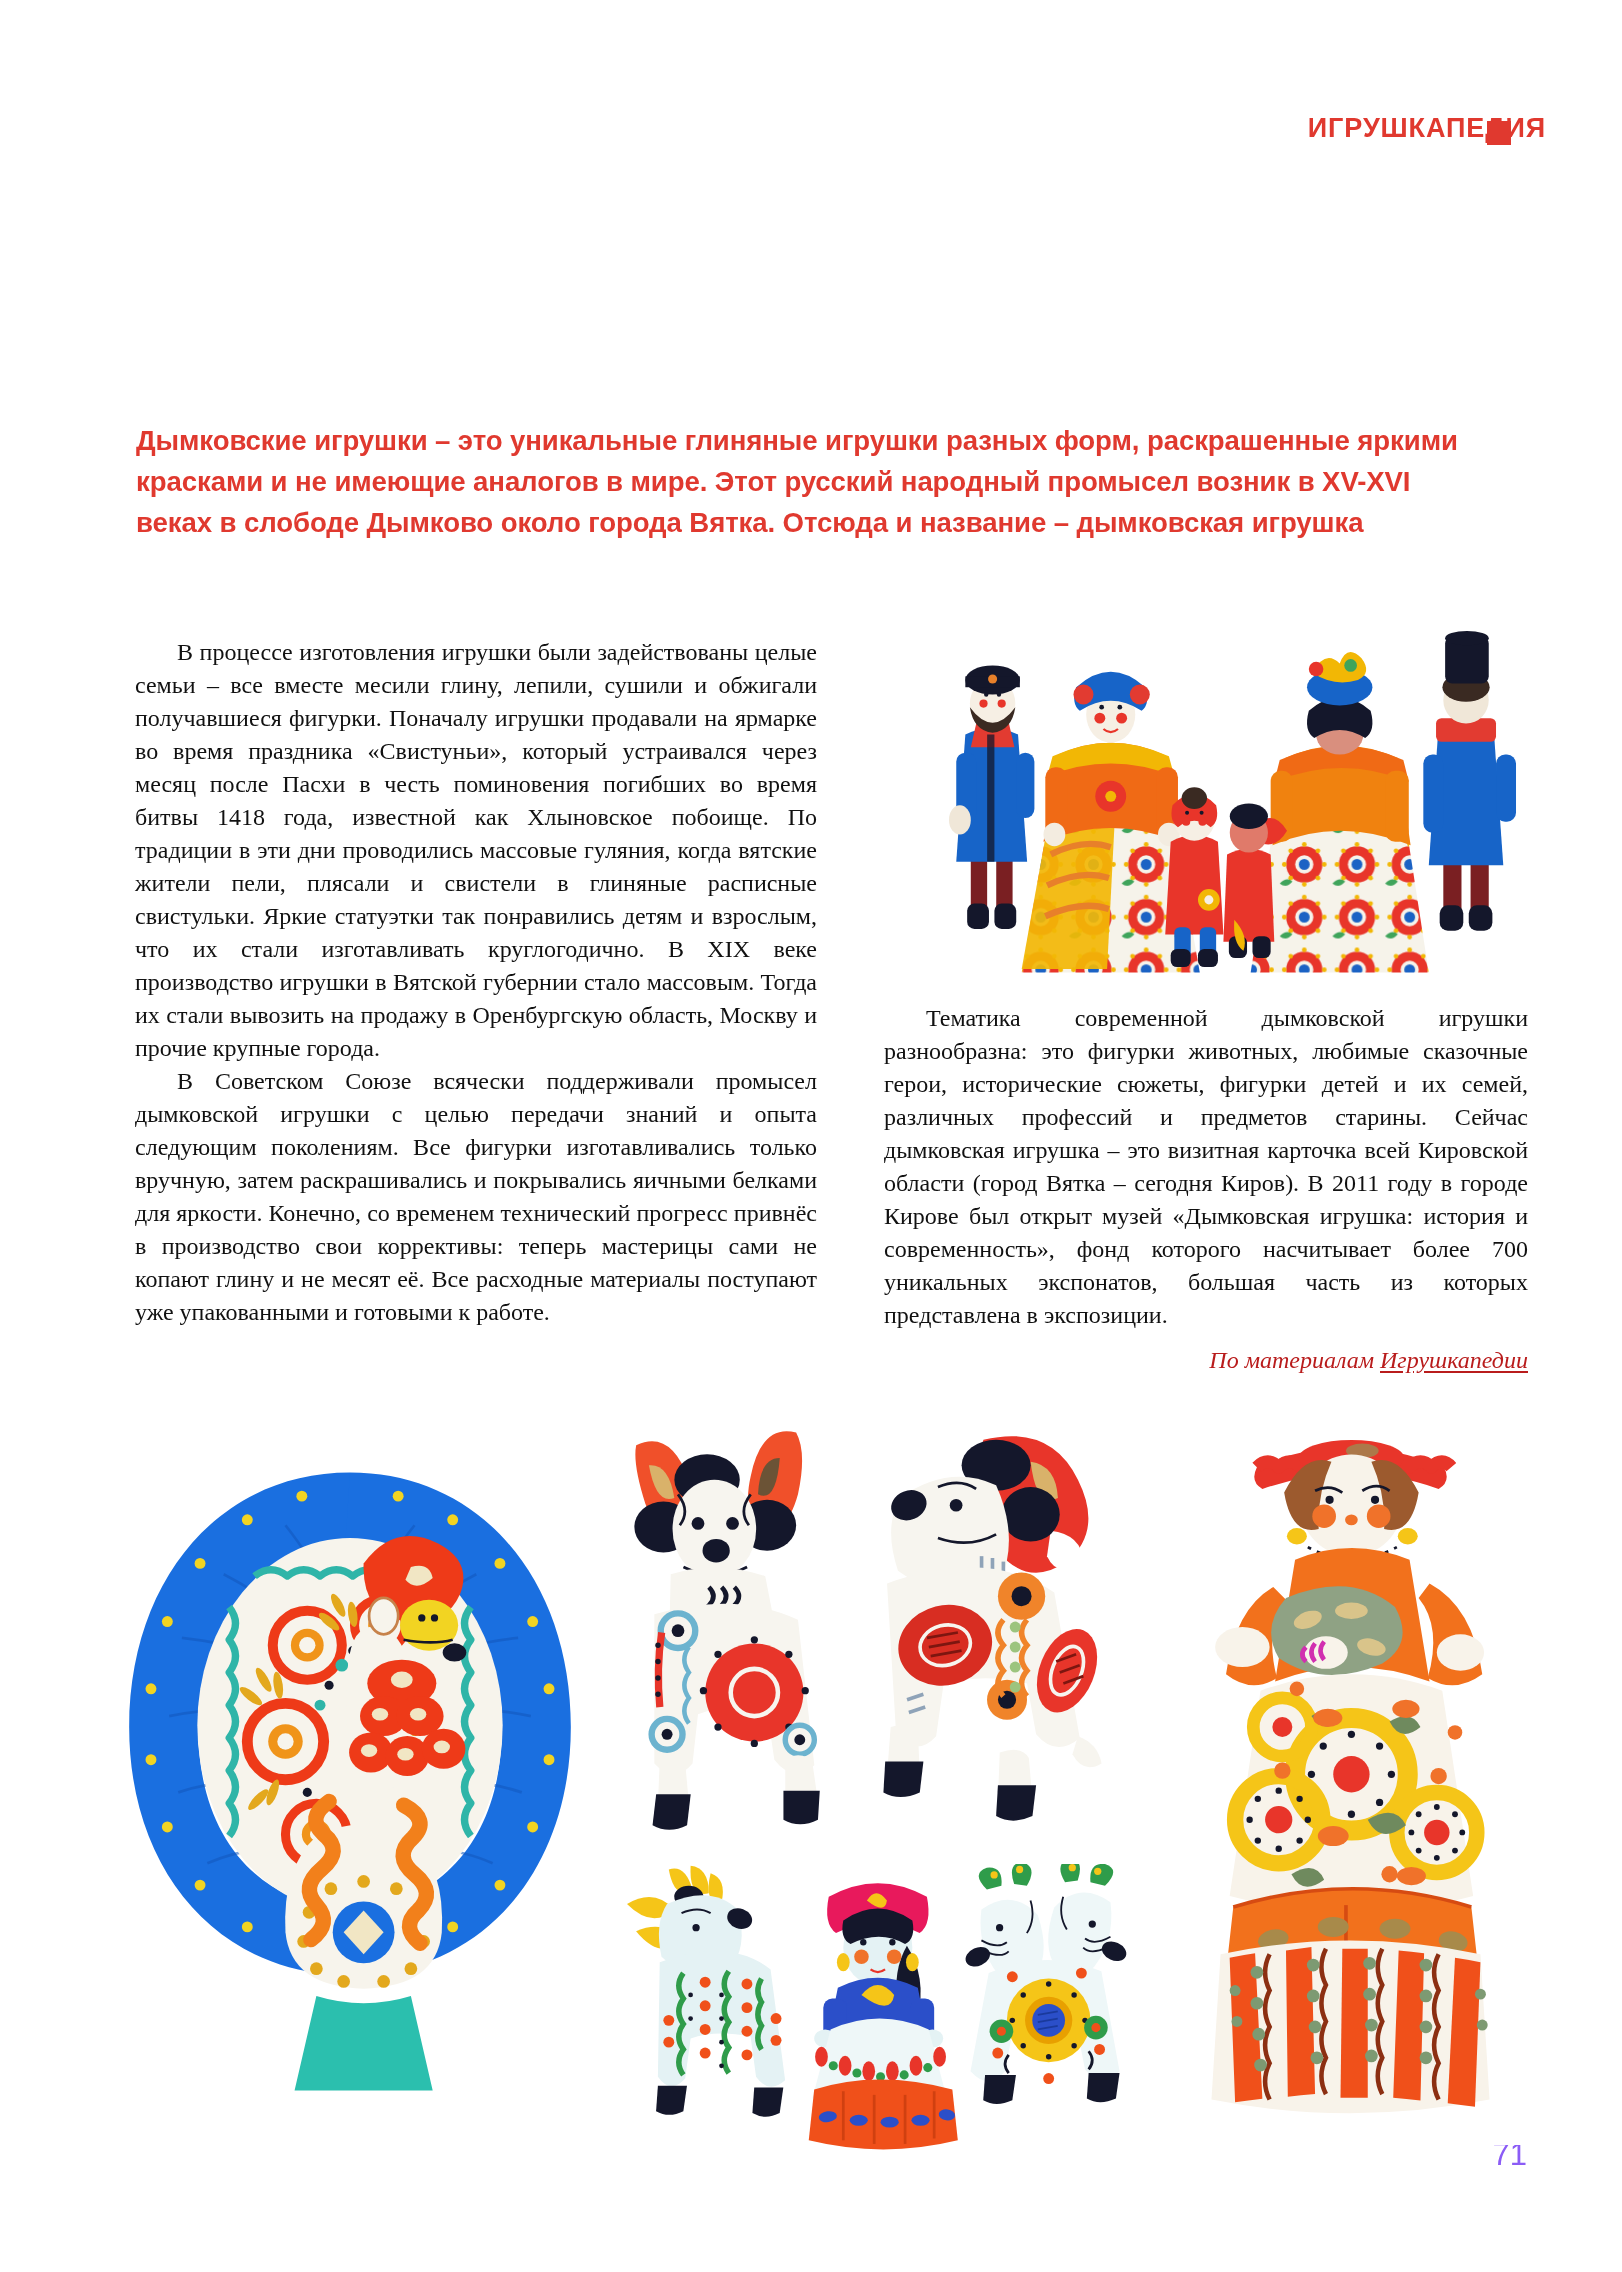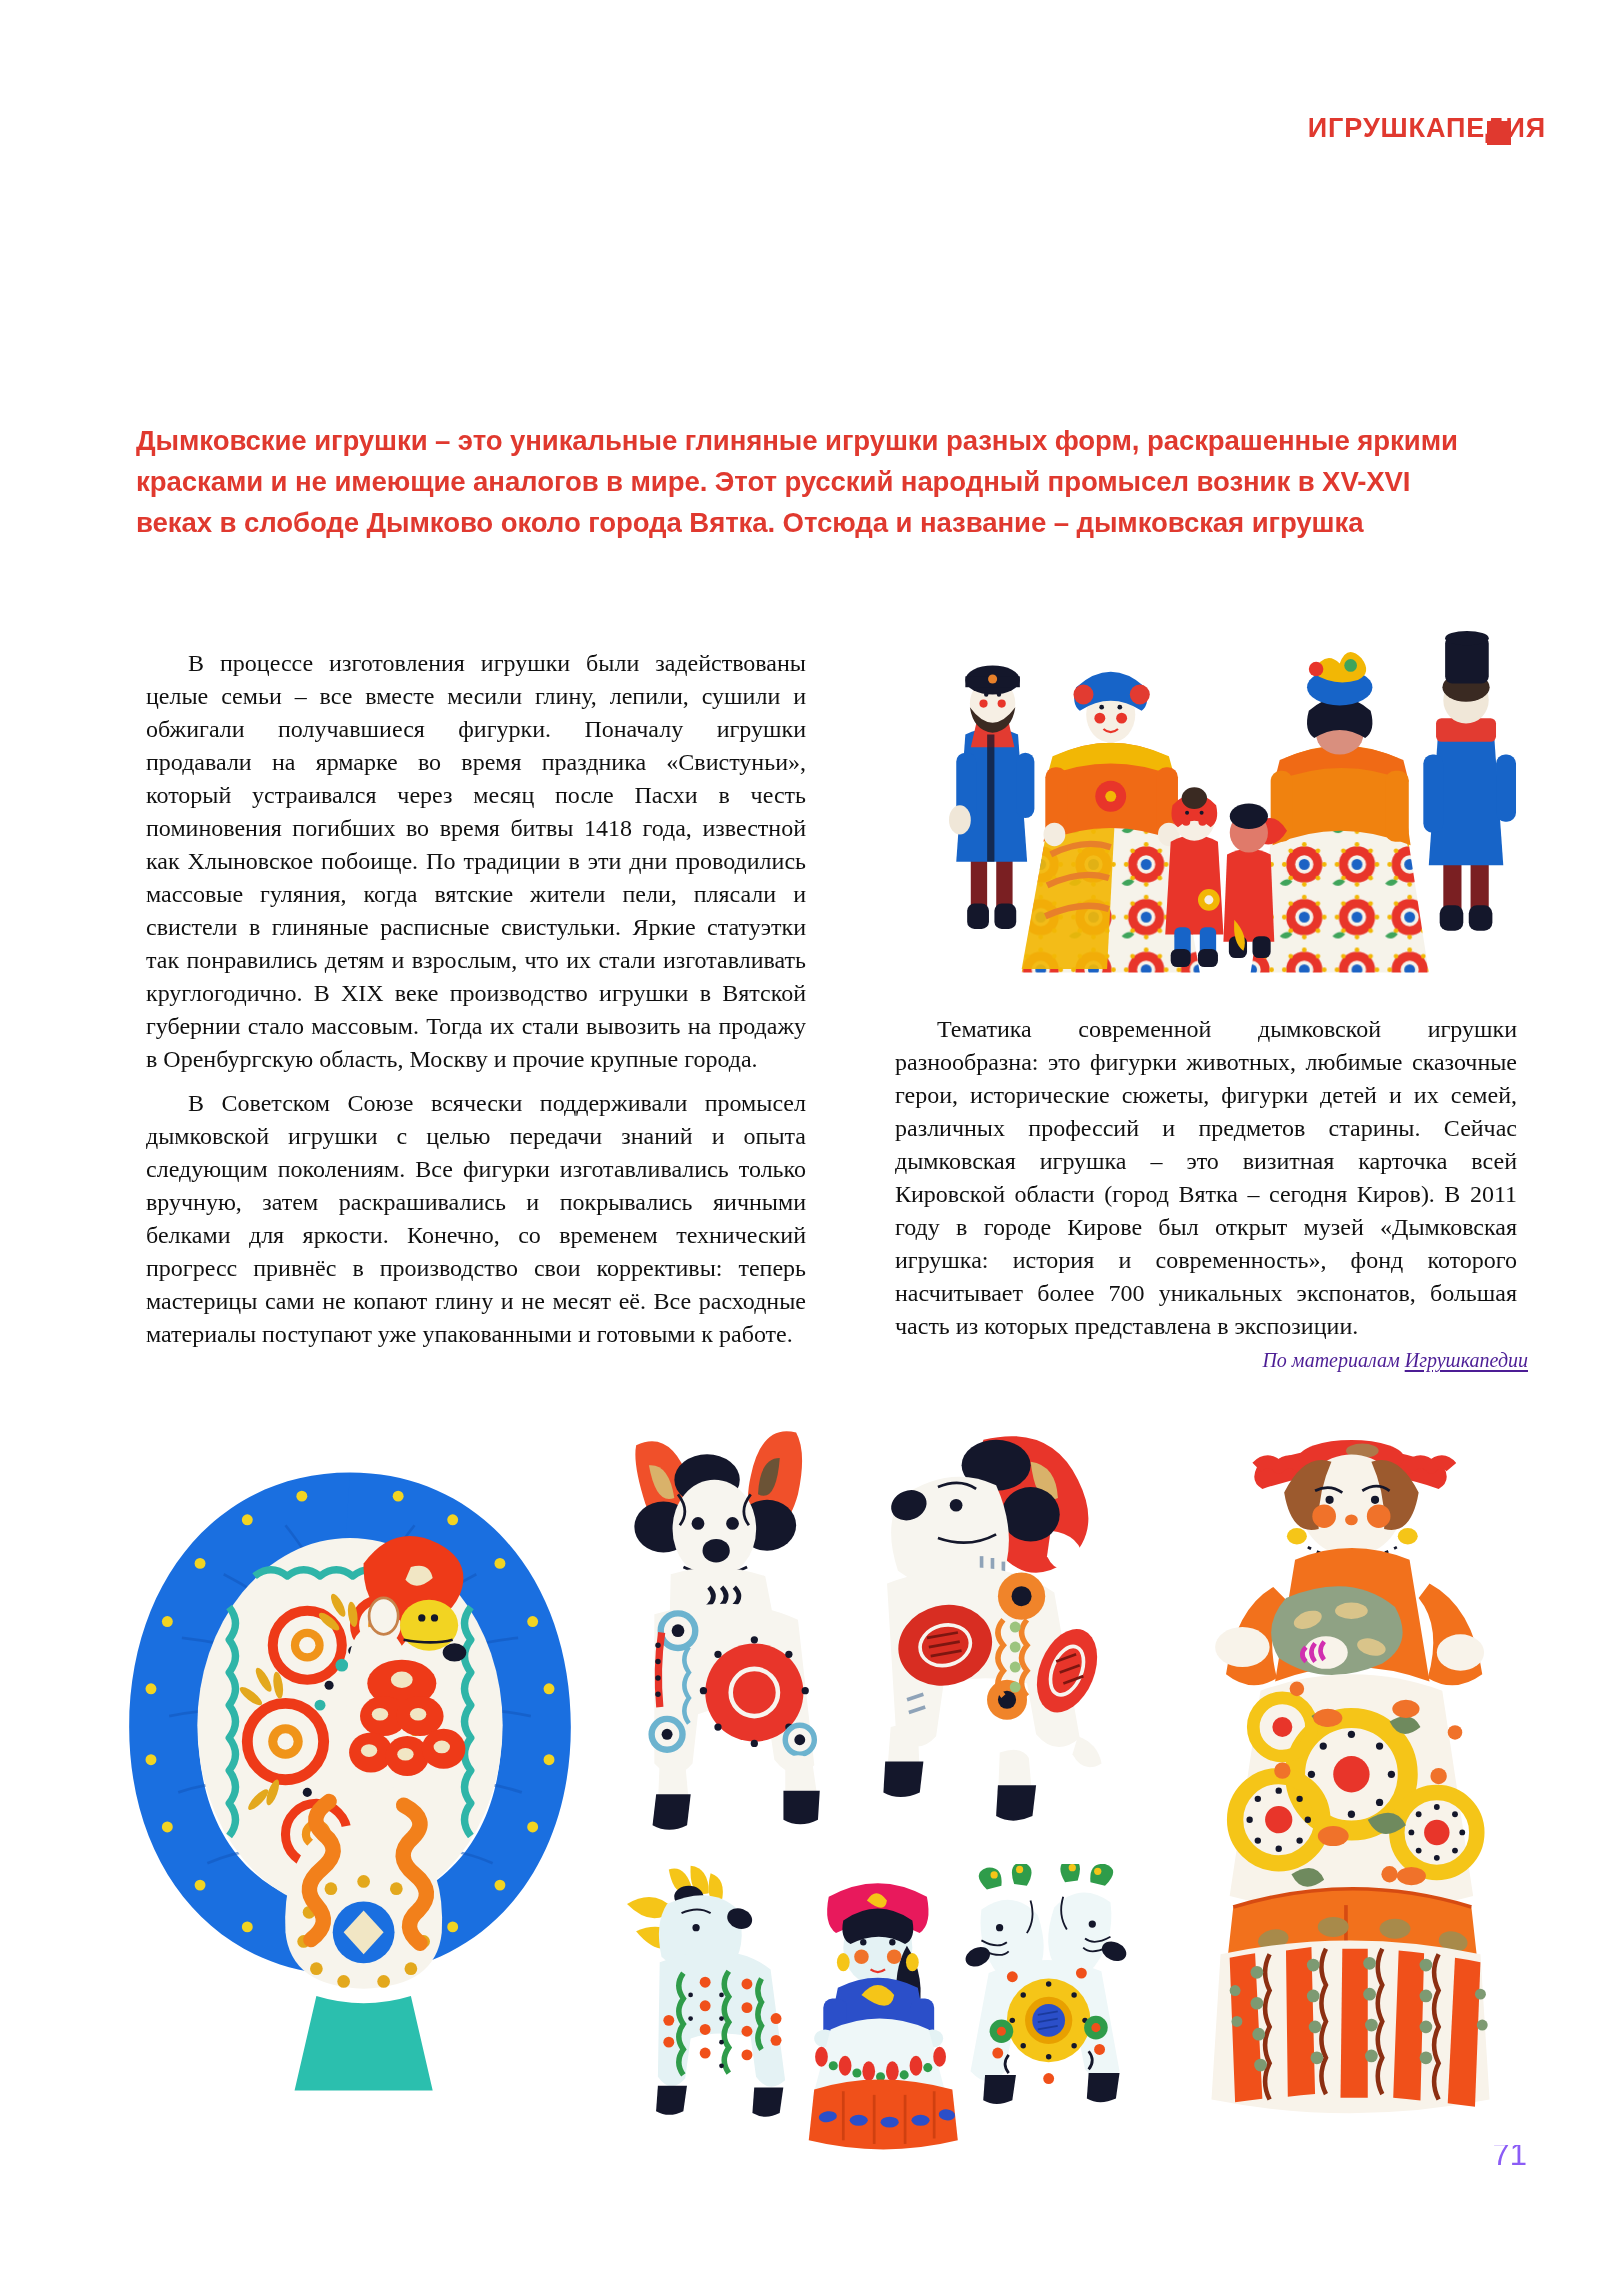--- a/index.html
+++ b/index.html
@@ -49,32 +49,32 @@
 
   
   .col{
     position:absolute;
     font-size:24px;line-height:33px;
     color:#111111;
     text-align:justify;
     text-justify:inter-word;
     hyphens:manual;
   }
-  .col p{margin:11px;text-indent:42px;}
+  .col p{margin:0;text-indent:42px;}
   .col p + p{margin-top:0;}
 
   .col-left{left:135px;top:636px;width:682px;}
   .col-right{left:884px;top:1002px;width:644px;}
 
   .credit{
     position:absolute;left:884px;top:1344px;width:644px;
     text-align:right;
     font-style:italic;
-    font-size:20px;line-height:33px;
-    color:#4c1d95;
+    font-size:24px;line-height:33px;
+    color:#b91c1c;
   }
   .credit u{text-decoration:underline;text-underline-offset:2.7px;}
 
   
   .folio{
     position:absolute;left:1418px;top:2137px;width:109px;
     text-align:right;
     font-family:"Liberation Sans","DejaVu Sans",sans-serif;
     font-weight:400;font-size:31px;color:#8b5cf6;
   }

